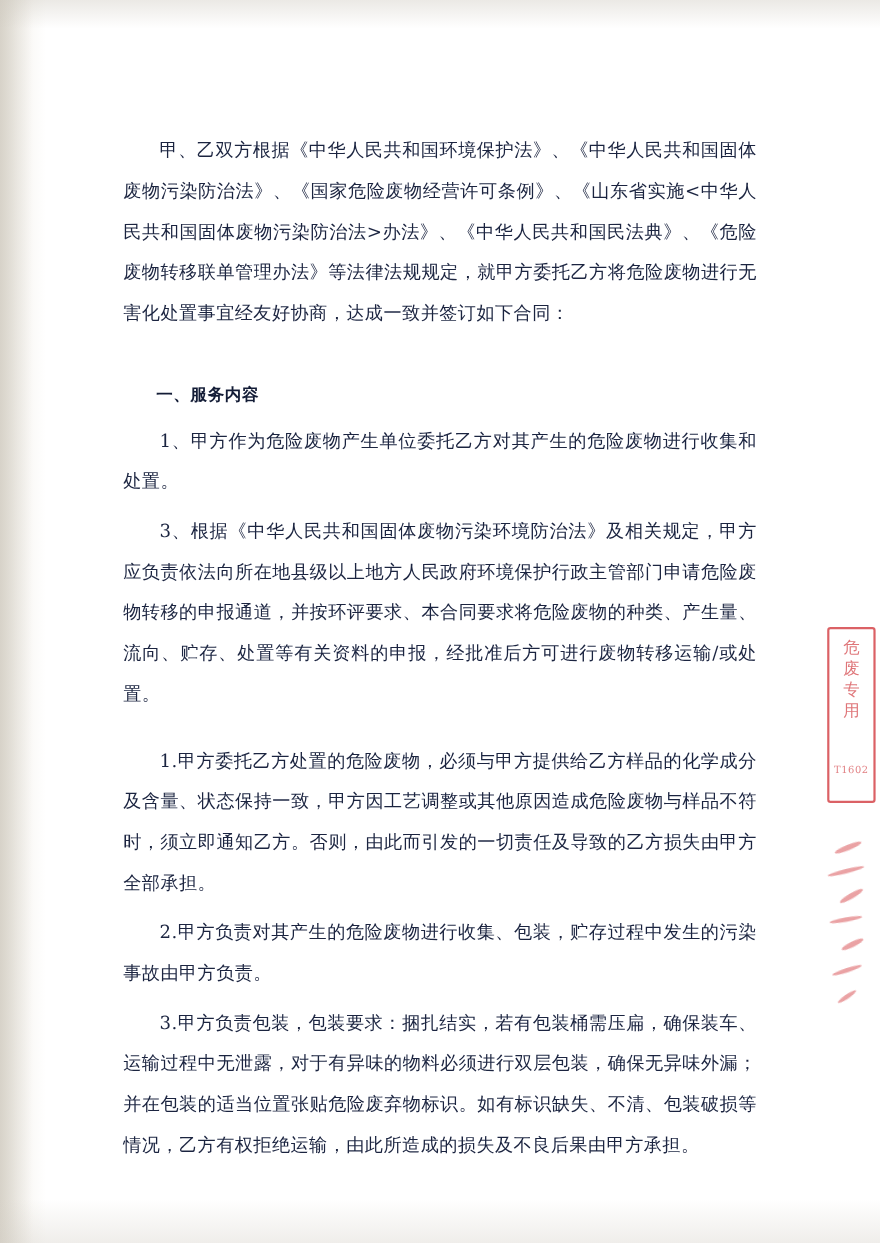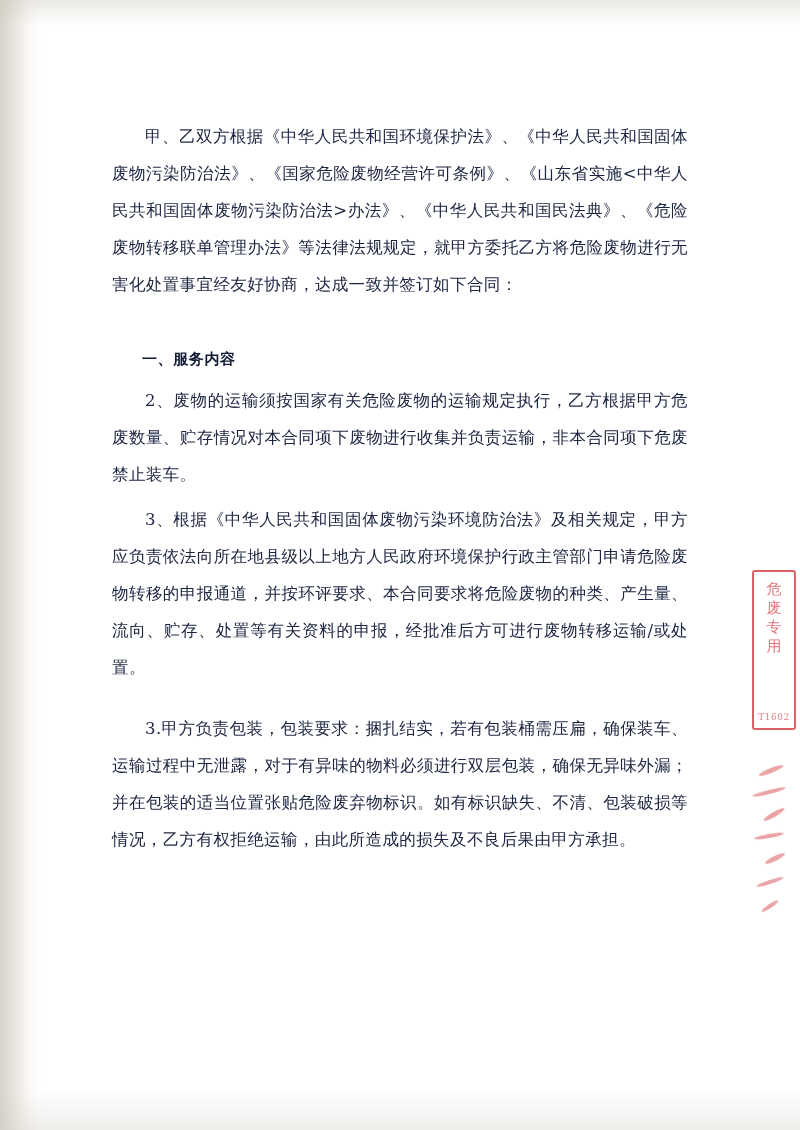--- a/index.html
+++ b/index.html
@@ -107,21 +107,21 @@
   }
   .seal-box .seal-char {
     color: #cf3136;
     font-size: 15px;
     line-height: 19px;
     font-family: "DejaVu Serif", "Liberation Serif", serif;
     opacity: 0.85;
   }
   .seal-box .seal-num {
     position: absolute;
-    bottom: 6px;
+    bottom: 22px;
     font-size: 9px;
     color: #cf3136;
     letter-spacing: 0.5px;
     opacity: 0.8;
   }
   .seal-smear {
     position: absolute;
     right: 0px;
     top: 760px;
     width: 52px;
@@ -144,29 +144,31 @@
   <div class="edge-shade-bottom"></div>
 
   <div class="doc-body">
 
     <p class="para indent">甲、乙双方根据《中华人民共和国环境保护法》、《中华人民共和国固体废物污染防治法》、《国家危险废物经营许可条例》、《山东省实施&lt;中华人民共和国固体废物污染防治法&gt;办法》、《中华人民共和国民法典》、《危险废物转移联单管理办法》等法律法规规定，就甲方委托乙方将危险废物进行无害化处置事宜经友好协商，达成一致并签订如下合同：</p>
 
     <div class="gap-med"></div>
 
     <h2 class="heading">一、服务内容</h2>
 
+    <p class="para indent-sub">1、甲方作为危险废物产生单位委托乙方对其产生的危险废物进行收集和处置。</p>
 
-    <p class="para indent-sub">2、废物的运输须按国家有关危险废物的运输规定执行，乙方根据甲方危废数量、贮存情况对本合同项下废物进行收集并负责运输，非本合同项下危废禁止装车。</p>
 
     <p class="para indent-sub">3、根据《中华人民共和国固体废物污染环境防治法》及相关规定，甲方应负责依法向所在地县级以上地方人民政府环境保护行政主管部门申请危险废物转移的申报通道，并按环评要求、本合同要求将危险废物的种类、产生量、流向、贮存、处置等有关资料的申报，经批准后方可进行废物转移运输/或处置。</p>
 
     <div class="gap-med"></div>
 
 
+    <p class="para indent-sub">1.甲方委托乙方处置的危险废物，必须与甲方提供给乙方样品的化学成分及含量、状态保持一致，甲方因工艺调整或其他原因造成危险废物与样品不符时，须立即通知乙方。否则，由此而引发的一切责任及导致的乙方损失由甲方全部承担。</p>
 
+    <p class="para indent-sub">2.甲方负责对其产生的危险废物进行收集、包装，贮存过程中发生的污染事故由甲方负责。</p>
 
     <p class="para indent-sub">3.甲方负责包装，包装要求：捆扎结实，若有包装桶需压扁，确保装车、运输过程中无泄露，对于有异味的物料必须进行双层包装，确保无异味外漏；并在包装的适当位置张贴危险废弃物标识。如有标识缺失、不清、包装破损等情况，乙方有权拒绝运输，由此所造成的损失及不良后果由甲方承担。</p>
 
   </div>
 
   <div class="seal-box">
     <span class="seal-char">危</span>
     <span class="seal-char">废</span>
     <span class="seal-char">专</span>
     <span class="seal-char">用</span>

